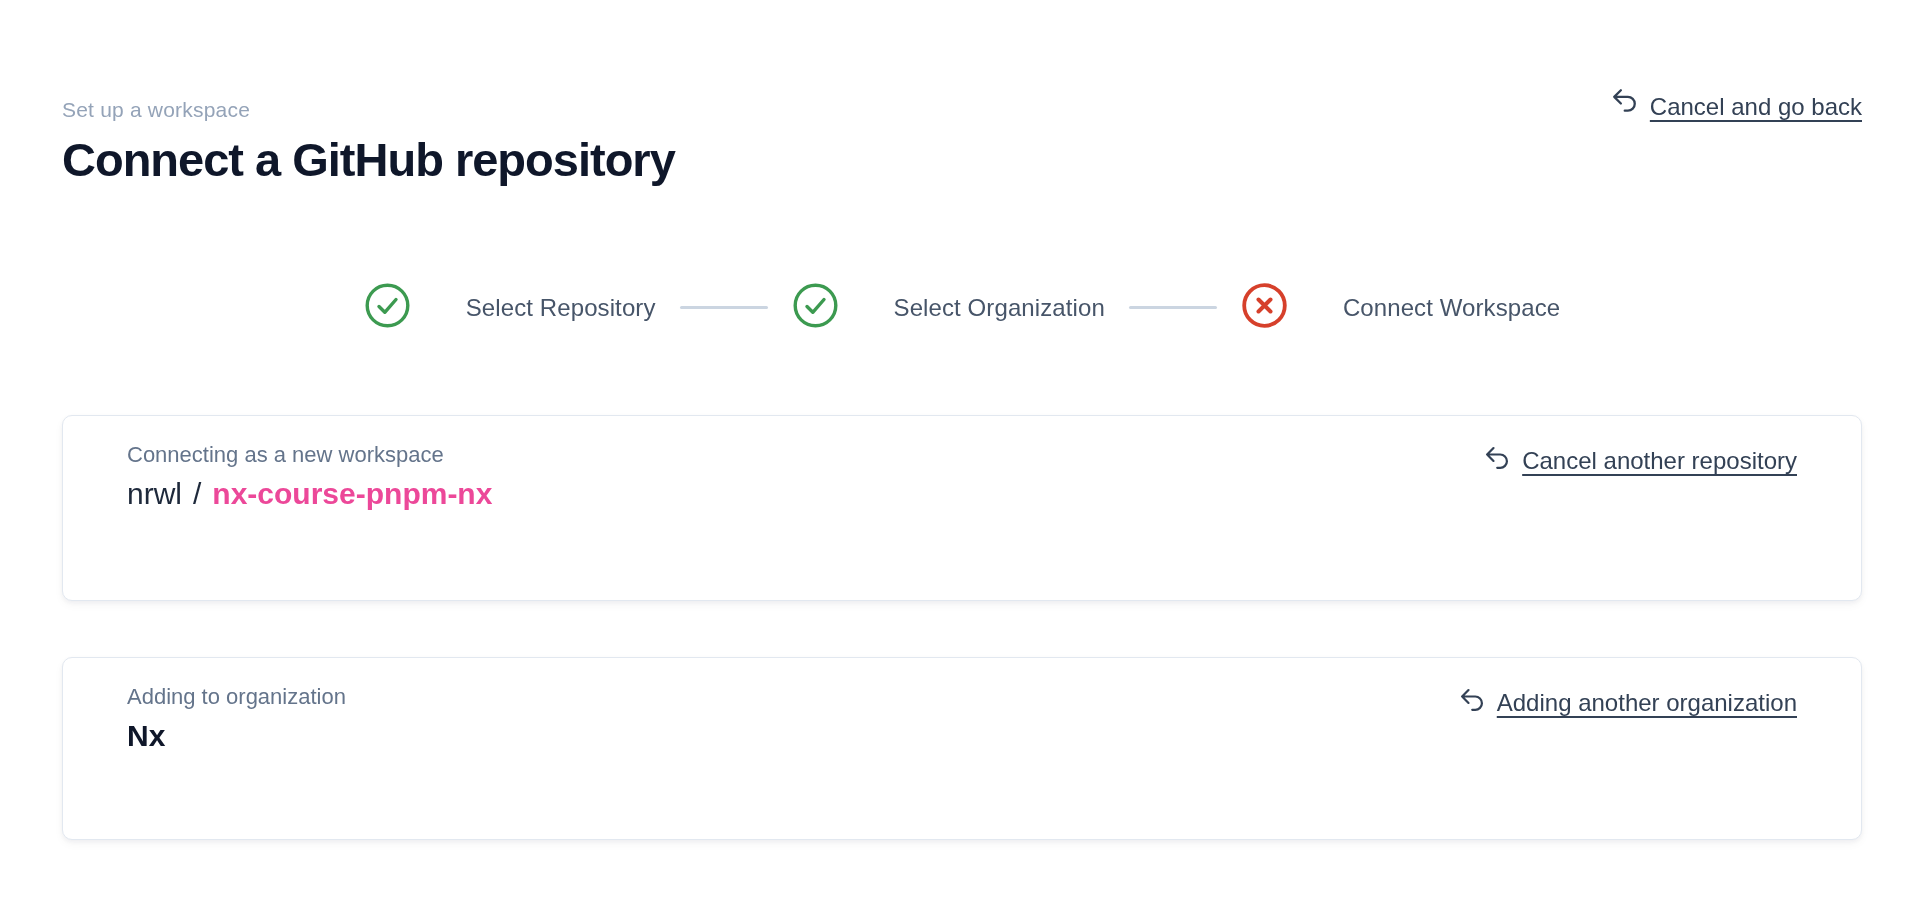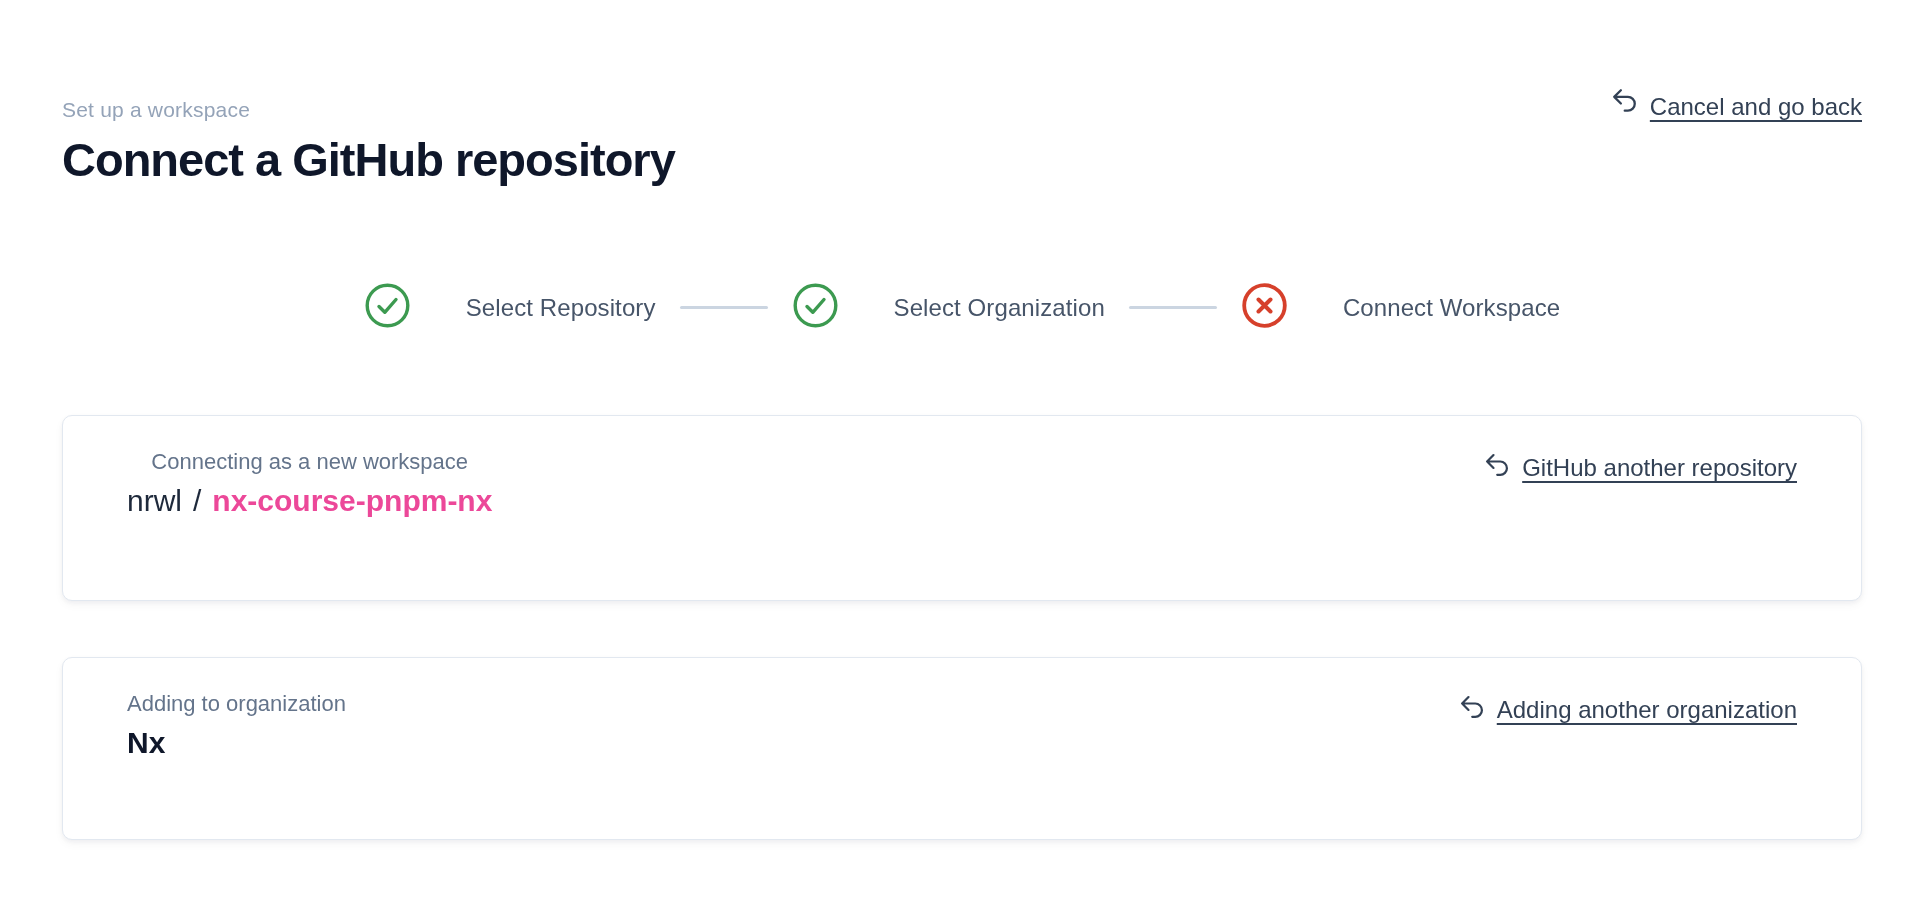--- a/index.html
+++ b/index.html
@@ -70,24 +70,23 @@
     background: #cbd5e1; margin: 0 24px;
   }
 
   
   .card {
     margin-top: 82px;
     border: 1px solid #e2e8f0;
     border-radius: 10px;
     background: #ffffff;
     box-shadow: 0 2px 4px rgba(15, 23, 42, 0.04), 0 4px 10px rgba(15, 23, 42, 0.04);
-    padding: 33px 64px;
+    padding: 26px 64px;
     display: flex; align-items: flex-start; justify-content: space-between;
     min-height: 186px;
-    text-align: center;
   }
   .card--second { margin-top: 56px; min-height: 183px; }
   .card-label { font-size: 22px; color: #64748b; }
   .card-value {
     margin-top: 9px;
     display: flex; gap: 11px; align-items: baseline;
     font-size: 30px; color: #0f172a;
   }
   .card-value .mid { font-weight: 500; color: #1e293b; }
   .card-value .strong { font-weight: 700; color: #ec4899; }
@@ -166,21 +165,21 @@
         <span class="mid">/</span>
         <span class="strong">nx-course-pnpm-nx</span>
       </div>
     </div>
     <a class="change-link">
       <span class="uturn-icon">
         <svg width="28" height="28" viewBox="0 0 24 24" fill="none" stroke="currentColor" stroke-width="1.9" stroke-linecap="round" stroke-linejoin="round">
           <path d="M9 14.5 3.5 9l5.5-5.5M3.5 9h11.3a5.7 5.7 0 0 1 0 11.4h-2.6"></path>
         </svg>
       </span>
-      <span class="link-underline">GitHub another repository</span>
+      <span class="link-underline">Cancel another repository</span>
     </a>
   </section>
 
   <section class="card card--second">
     <div>
       <div class="card-label">Adding to organization</div>
       <div class="card-value">
         <span class="semi">Nx</span>
       </div>
     </div>

